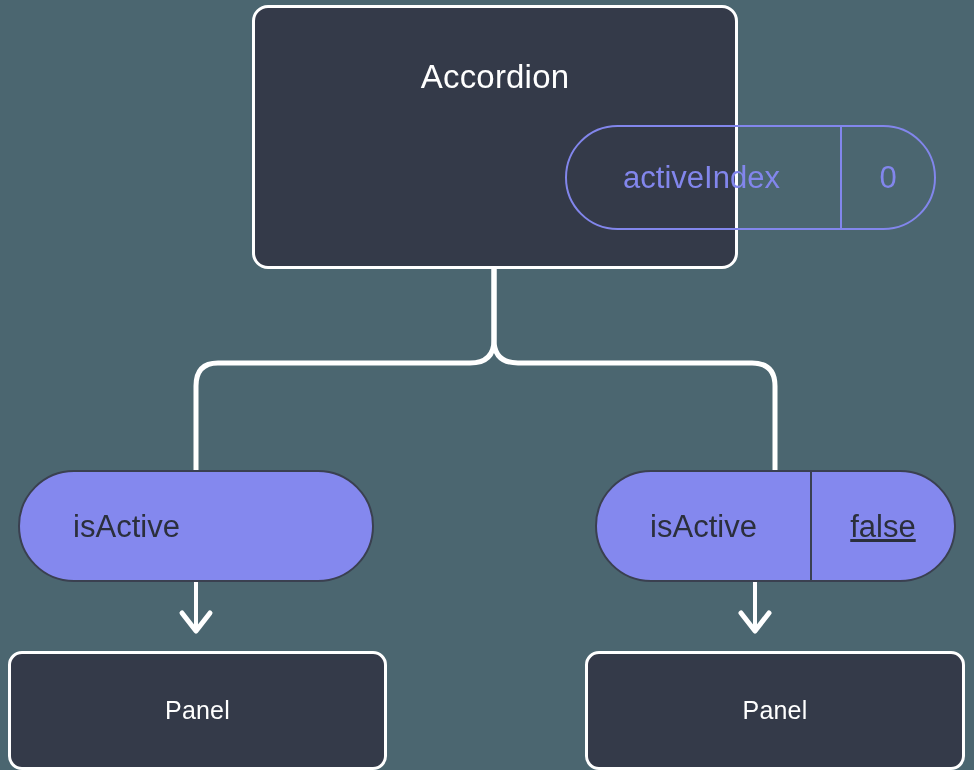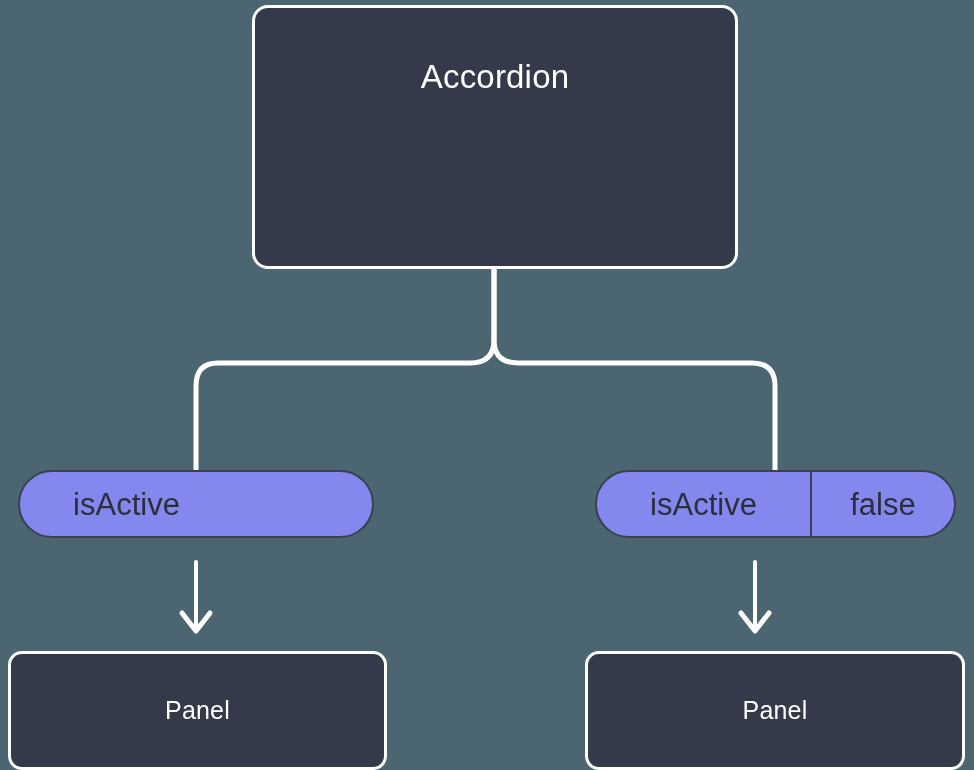--- a/index.html
+++ b/index.html
@@ -64,32 +64,32 @@
   }
   .pill-outline .seg { color:#8286ec; }
   .pill-outline .seg-key   { width:273px; padding-right:4px; }
   .pill-outline .seg-val   { flex:1; border-left:2px solid #8286ec; }
 
   
   .pill-solid {
     position:absolute;
     background:#8488ee;
     border:2.5px solid #3a4050;
-    height:68px;
+    height:112px;
   }
   .pill-solid .seg { color:#2b2f3c; }
   .pill-solid .seg-val { border-left:2.5px solid #3a4050; }
 
   #pill-left  { left:18px;  top:470px; width:356px; }
   #pill-left  .seg-key { width:213px; }
   #pill-left  .seg-val { flex:1; }
 
   #pill-right { left:595px; top:470px; width:361px; }
   #pill-right .seg-key { width:213px; }
-  #pill-right .seg-val { flex:1; }
+  #pill-right .seg-val { flex:1;text-decoration:underline; }
 </style>
 </head>
 <body>
 
 <div id="stage">
 
   <svg class="edges" viewBox="0 0 974 770">
 
     <path d="M 494 269 L 494 340 Q 494 363 470 363 L 218 363 Q 196 363 196 386 L 196 470" fill="none" stroke="#ffffff" stroke-width="5" stroke-linecap="round" stroke-linejoin="round"></path>
     <path d="M 494 269 L 494 340 Q 494 363 518 363 L 752 363 Q 775 363 775 386 L 775 470" fill="none" stroke="#ffffff" stroke-width="5" stroke-linecap="round" stroke-linejoin="round"></path>
@@ -97,20 +97,24 @@
     <path d="M 196 562 L 196 630" fill="none" stroke="#ffffff" stroke-width="4" stroke-linecap="round"></path>
     <path d="M 182 613 L 196 631 L 210 613" fill="none" stroke="#ffffff" stroke-width="5" stroke-linecap="round" stroke-linejoin="round"></path>
 
     <path d="M 755 562 L 755 630" fill="none" stroke="#ffffff" stroke-width="4" stroke-linecap="round"></path>
     <path d="M 741 613 L 755 631 L 769 613" fill="none" stroke="#ffffff" stroke-width="5" stroke-linecap="round" stroke-linejoin="round"></path>
   </svg>
 
   <div class="card" id="node-accordion">
     <span class="card-title">Accordion</span>
 
+    <div class="pill pill-outline">
+      <span class="seg seg-key">activeIndex</span>
+      <span class="seg seg-val">0</span>
+    </div>
   </div>
 
   <div class="pill pill-solid" id="pill-left">
     <span class="seg seg-key">isActive</span>
   </div>
 
   <div class="card" id="node-panel-left">
     <span class="card-title">Panel</span>
   </div>
 

